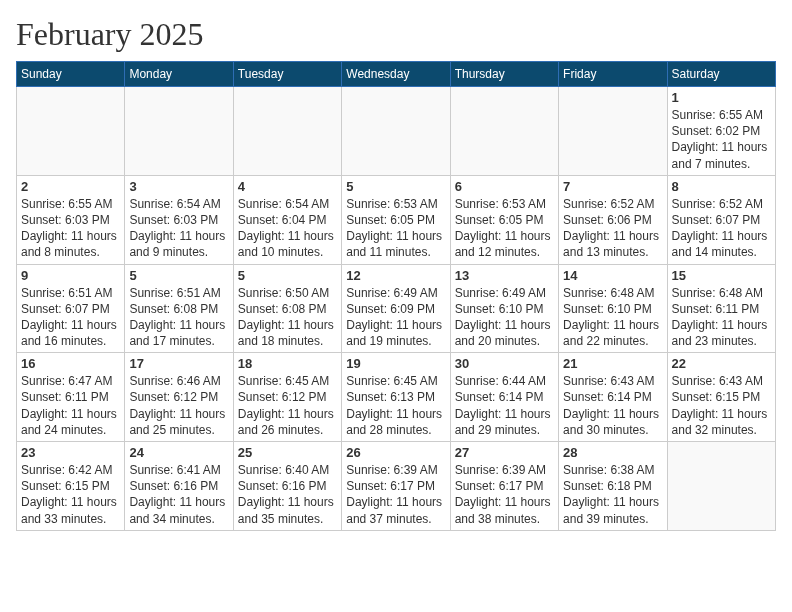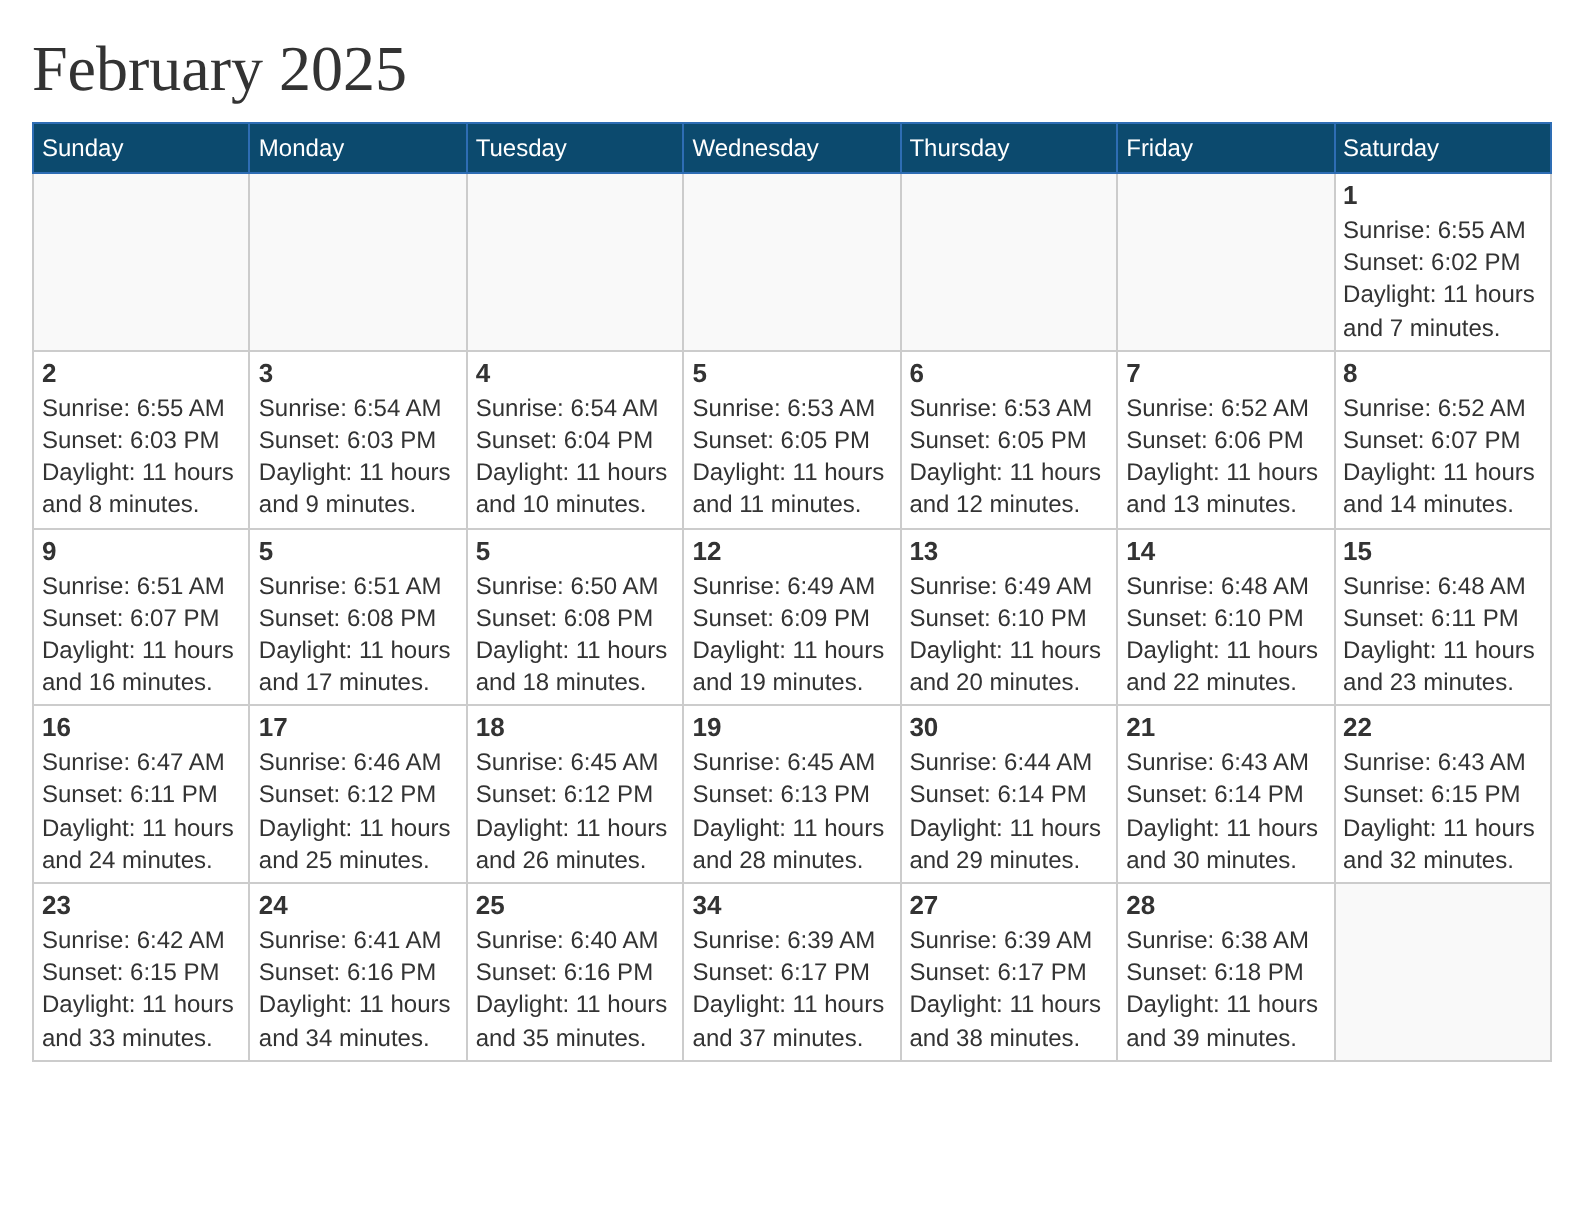--- a/index.html
+++ b/index.html
@@ -222,21 +222,21 @@
         </td>
         <td>
           <span class="day-number">24</span>
           <div class="day-info">Sunrise: 6:41 AM<br>Sunset: 6:16 PM<br>Daylight: 11 hours and 34 minutes.</div>
         </td>
         <td>
           <span class="day-number">25</span>
           <div class="day-info">Sunrise: 6:40 AM<br>Sunset: 6:16 PM<br>Daylight: 11 hours and 35 minutes.</div>
         </td>
         <td>
-          <span class="day-number">34</span>
+          <span class="day-number">26</span>
           <div class="day-info">Sunrise: 6:39 AM<br>Sunset: 6:17 PM<br>Daylight: 11 hours and 37 minutes.</div>
         </td>
         <td>
           <span class="day-number">27</span>
           <div class="day-info">Sunrise: 6:39 AM<br>Sunset: 6:17 PM<br>Daylight: 11 hours and 38 minutes.</div>
         </td>
         <td>
           <span class="day-number">28</span>
           <div class="day-info">Sunrise: 6:38 AM<br>Sunset: 6:18 PM<br>Daylight: 11 hours and 39 minutes.</div>
         </td>

